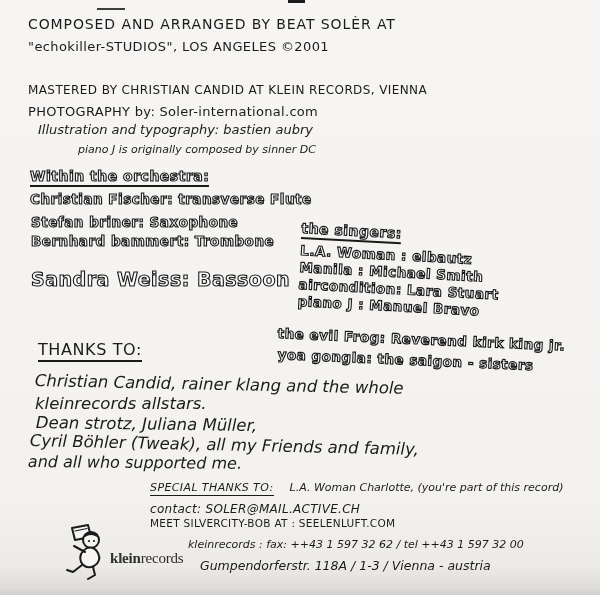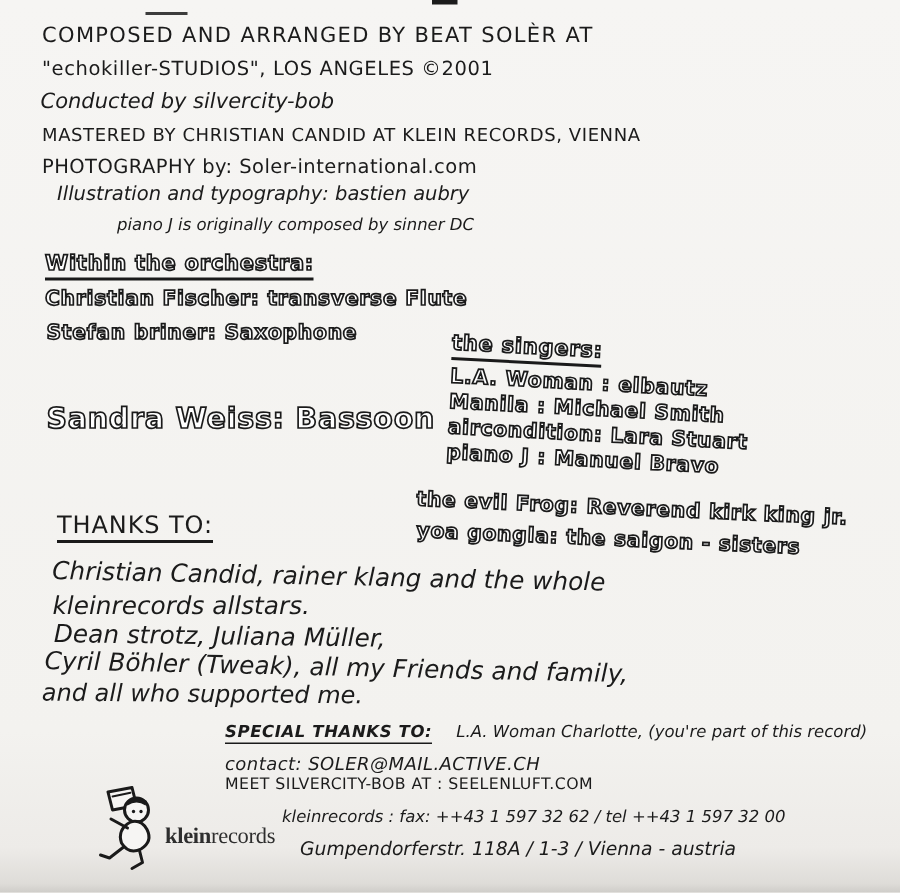--- a/index.html
+++ b/index.html
@@ -31,50 +31,50 @@
 </head>
 <body>
 
 <div class="cover">
 
   <div class="mark mark1"></div>
   <div class="mark mark2"></div>
 
   <div class="line caps" style="left:28px;top:16px;font-size:14px;letter-spacing:.9px">COMPOSED AND ARRANGED BY BEAT SOLÈR AT</div>
   <div class="line" style="left:28px;top:39px;font-size:13px;letter-spacing:.4px">"echokiller-STUDIOS", LOS ANGELES  ©2001</div>
-  <div class="line ital" style="left:27px;top:60px;font-size:14px">Conducted by silvercity-bob</div>
   <div class="line caps" style="left:28px;top:83px;font-size:12px;letter-spacing:.4px">MASTERED BY CHRISTIAN CANDID AT KLEIN RECORDS, VIENNA</div>
   <div class="line" style="left:28px;top:104px;font-size:13px;letter-spacing:.3px">PHOTOGRAPHY by: Soler-international.com</div>
   <div class="line ital" style="left:38px;top:122px;font-size:13px">Illustration and typography: bastien aubry</div>
   <div class="line ital" style="left:78px;top:143px;font-size:11px">piano J is originally composed by sinner DC</div>
 
   <div class="line bubble" style="left:30px;top:168px;font-size:14px"><span class="ul">Within the orchestra:</span></div>
   <div class="line bubble" style="left:30px;top:191px;font-size:13.5px">Christian Fischer: transverse Flute</div>
   <div class="line bubble" style="left:31px;top:214px;font-size:13.5px">Stefan briner: Saxophone</div>
+  <div class="line bubble" style="left:31px;top:233px;font-size:13.5px">Bernhard bammert: Trombone</div>
   <div class="line bubble" style="left:31px;top:268px;font-size:19px">Sandra Weiss: Bassoon</div>
 
   <div class="singers-group">
     <div class="bubble shead"><span class="ul">the singers:</span></div>
     <div class="sline bubble">L.A. Woman : elbautz</div>
     <div class="sline bubble">Manila : Michael Smith</div>
     <div class="sline bubble">aircondition: Lara Stuart</div>
     <div class="sline bubble">piano J : Manuel Bravo</div>
   </div>
   <div class="line bubble" style="left:278px;top:325px;font-size:13.5px;transform:rotate(2.5deg);transform-origin:0 0">the evil Frog: Reverend kirk king jr.</div>
   <div class="line bubble" style="left:278px;top:346px;font-size:13.5px;transform:rotate(2.5deg);transform-origin:0 0">yoa gongla: the saigon - sisters</div>
 
   <div class="line caps" style="left:38px;top:340px;font-size:16px"><span class="ul">THANKS TO:</span></div>
   <div class="line ital" style="left:35px;top:371px;font-size:16.5px;transform:rotate(1.2deg);transform-origin:0 0">Christian Candid, rainer klang and the whole</div>
   <div class="line ital" style="left:35px;top:394px;font-size:16.5px">kleinrecords  allstars.</div>
   <div class="line ital" style="left:36px;top:413px;font-size:16.5px;transform:rotate(.8deg);transform-origin:0 0">Dean strotz, Juliana Müller,</div>
   <div class="line ital" style="left:30px;top:431px;font-size:16.5px;transform:rotate(1.3deg);transform-origin:0 0">Cyril Böhler (Tweak), all my Friends and family,</div>
   <div class="line ital" style="left:28px;top:452px;font-size:16px;transform:rotate(.5deg);transform-origin:0 0">and all who supported me.</div>
 
   <div class="line" style="left:150px;top:481px;font-size:11px">
-    <span class="ul-thin ital caps" style="font-weight:bold;letter-spacing:.4px">SPECIAL THANKS TO:</span><span class="ital sp-gap">L.A. Woman Charlotte, (you're part of this record)</span>
+    <span class="ul-thin ital caps" style="font-weight:normal;letter-spacing:.4px">SPECIAL THANKS TO:</span><span class="ital sp-gap">L.A. Woman Charlotte, (you're part of this record)</span>
   </div>
   <div class="line ital" style="left:150px;top:502px;font-size:12px;letter-spacing:.3px">contact:  SOLER@MAIL.ACTIVE.CH</div>
   <div class="line" style="left:150px;top:517px;font-size:10.5px;letter-spacing:.3px">MEET SILVERCITY-BOB AT : SEELENLUFT.COM</div>
 
   <div class="logo">
     <svg width="46" height="58" viewBox="0 0 46 58" aria-hidden="true">
       <g fill="none" stroke="#1a1a1a" stroke-width="2" stroke-linecap="round" stroke-linejoin="round">
         <path d="M8 4 L24 1 L27 13 L11 16 Z" fill="#f6f5f3"></path>
         <path d="M11 7 l12 -2.5" stroke-width="1.2"></path>
         <circle cx="27" cy="16" r="8" fill="#f6f5f3"></circle>

